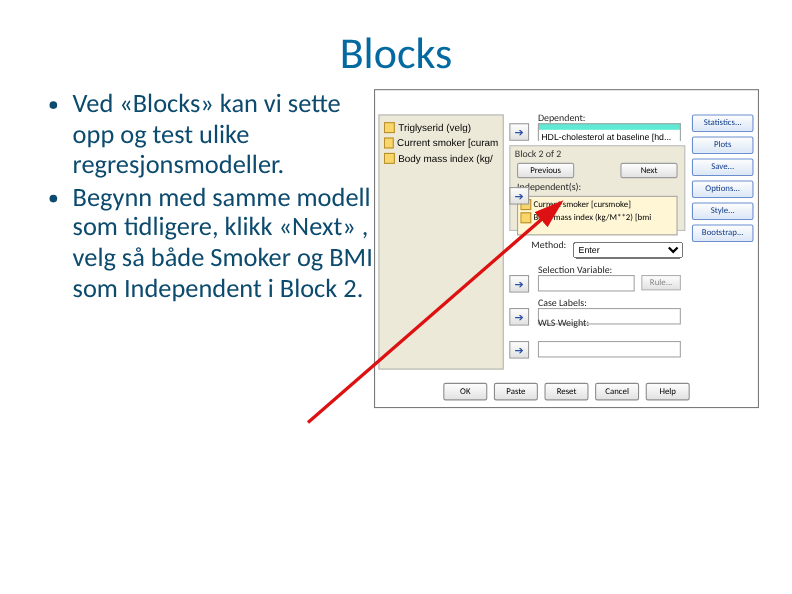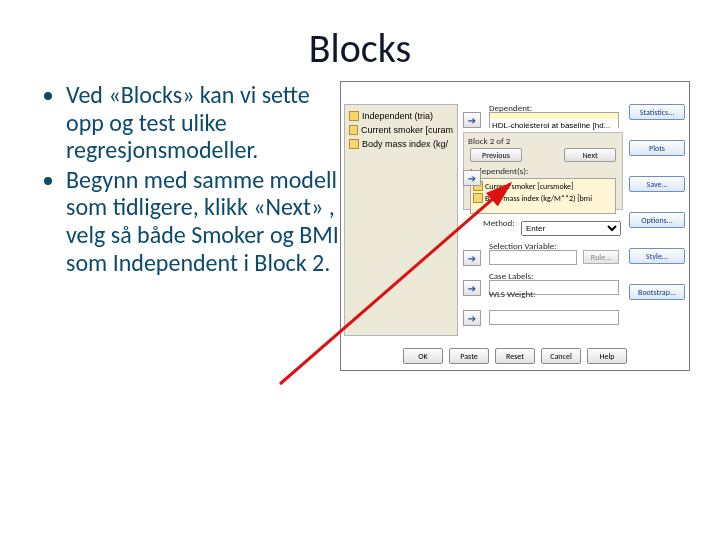--- a/index.html
+++ b/index.html
@@ -11,21 +11,21 @@
     font-family: Calibri, "Segoe UI", Arial, sans-serif;
     overflow: hidden;
     position: relative;
   }
   .slide { position: relative; width: 100%; height: 100%; padding: 0; }
   .title {
     font-size: 40px;
     text-align: center;
     margin: 24px 0 8px 0;
     font-weight: 400;
-    color: #0f172a;
+    color: #0369a1;
   }
   .body-row {
     display: flex;
     align-items: flex-start;
     padding: 0 24px 0 44px;
     gap: 0;
   }
   .bullets {
     flex: 0 0 300px;
     font-size: 24px;
@@ -49,24 +49,24 @@
     display:flex; align-items:center; justify-content:space-between;
     padding:0 4px; color:#fff; font-size:10px; font-family:Tahoma,Arial;
   }
   .closebox { width:14px; height:14px; background:#d9534f; border:1px solid #933;
     display:flex; align-items:center; justify-content:center; font-size:9px; color:#fff;}
   .pane { position:absolute; background:#ece9d8; font-family:Tahoma,Arial; font-size:9px; }
   .left-pane { left:3px; top:22px; width:114px; height:232px; border:1px solid #b5b5b5; }
   .var-list { list-style:none; margin:2px; padding:2px; }
   .var-list li { display:flex; align-items:center; gap:3px; height:14px; white-space:nowrap; overflow:hidden; }
   .ruler { width:10px; height:10px; background:#f8d66a; border:1px solid #b89030; display:inline-block; position:relative; }
-  .right-col { position:absolute; right:4px; top:22px; width:56px; display:flex; flex-direction:column; gap:20px; }
+  .right-col { position:absolute; right:4px; top:22px; width:56px; display:flex; flex-direction:column; gap:4px; }
   .sidebtn { height:16px; background:linear-gradient(#fdfdfd,#dbe7f6); border:1px solid #6a8ed0; border-radius:2px; font-size:8px; display:flex; align-items:center; justify-content:center; color:#123c8b; }
   .field-lbl { position:absolute; font-size:9px; color:#2a2a2a; }
-  .inset { position:absolute; border:1px solid #a5a5a5; background:#fef9c3; height:16px; }
+  .inset { position:absolute; border:1px solid #a5a5a5; background:#5eead4; height:16px; }
   .dep { left:148px; top:30px; width:130px; }
   .dep input { width:100%; border:none; font-size:8px; padding:0 2px; height:14px; }
   .block-frame { position:absolute; left:122px; top:50px; width:160px; height:78px; border:1px solid #bdbdbd; background:#ece9d8; }
   .block-hdr { font-size:9px; padding:2px 4px; color:#333; }
   .nav-row { display:flex; justify-content:space-between; padding:0 6px 2px 6px; }
   .nav-btn { width:52px; height:14px; background:linear-gradient(#fdfdfd,#e2e2e2); border:1px solid #9c9c9c; border-radius:2px; font-size:8px; display:flex; align-items:center; justify-content:center; }
   .indep-box { margin:2px 6px 2px 6px; height:36px; border:1px solid #a5a5a5; background:#fff6d6; overflow:hidden; }
   .indep-box ul { list-style:none; margin:1px 2px; padding:0; }
   .indep-box li { display:flex; align-items:center; gap:2px; height:12px; font-size:8px; white-space:nowrap; overflow:hidden;}
   .method { position:absolute; left:180px; top:134px; width:100px; height:15px; }
@@ -91,21 +91,21 @@
       <li>Ved «Blocks» kan vi sette opp og test ulike regresjonsmodeller.</li>
       <li>Begynn med samme modell som tidligere, klikk «Next» , velg så både Smoker og BMI som Independent i Block 2.</li>
     </ul>
 
     <div class="shot">
 
       <div class="pane left-pane">
         <ul class="var-list">
           <li>
               <span class="ruler"></span>
-              <span>Independent (tria)</span>
+              <span>Triglyserid (velg)</span>
             </li>
           <li>
               <span class="ruler"></span>
               <span>Current smoker [curam</span>
             </li>
           <li>
               <span class="ruler"></span>
               <span>Body mass index (kg/</span>
             </li>
         </ul>

